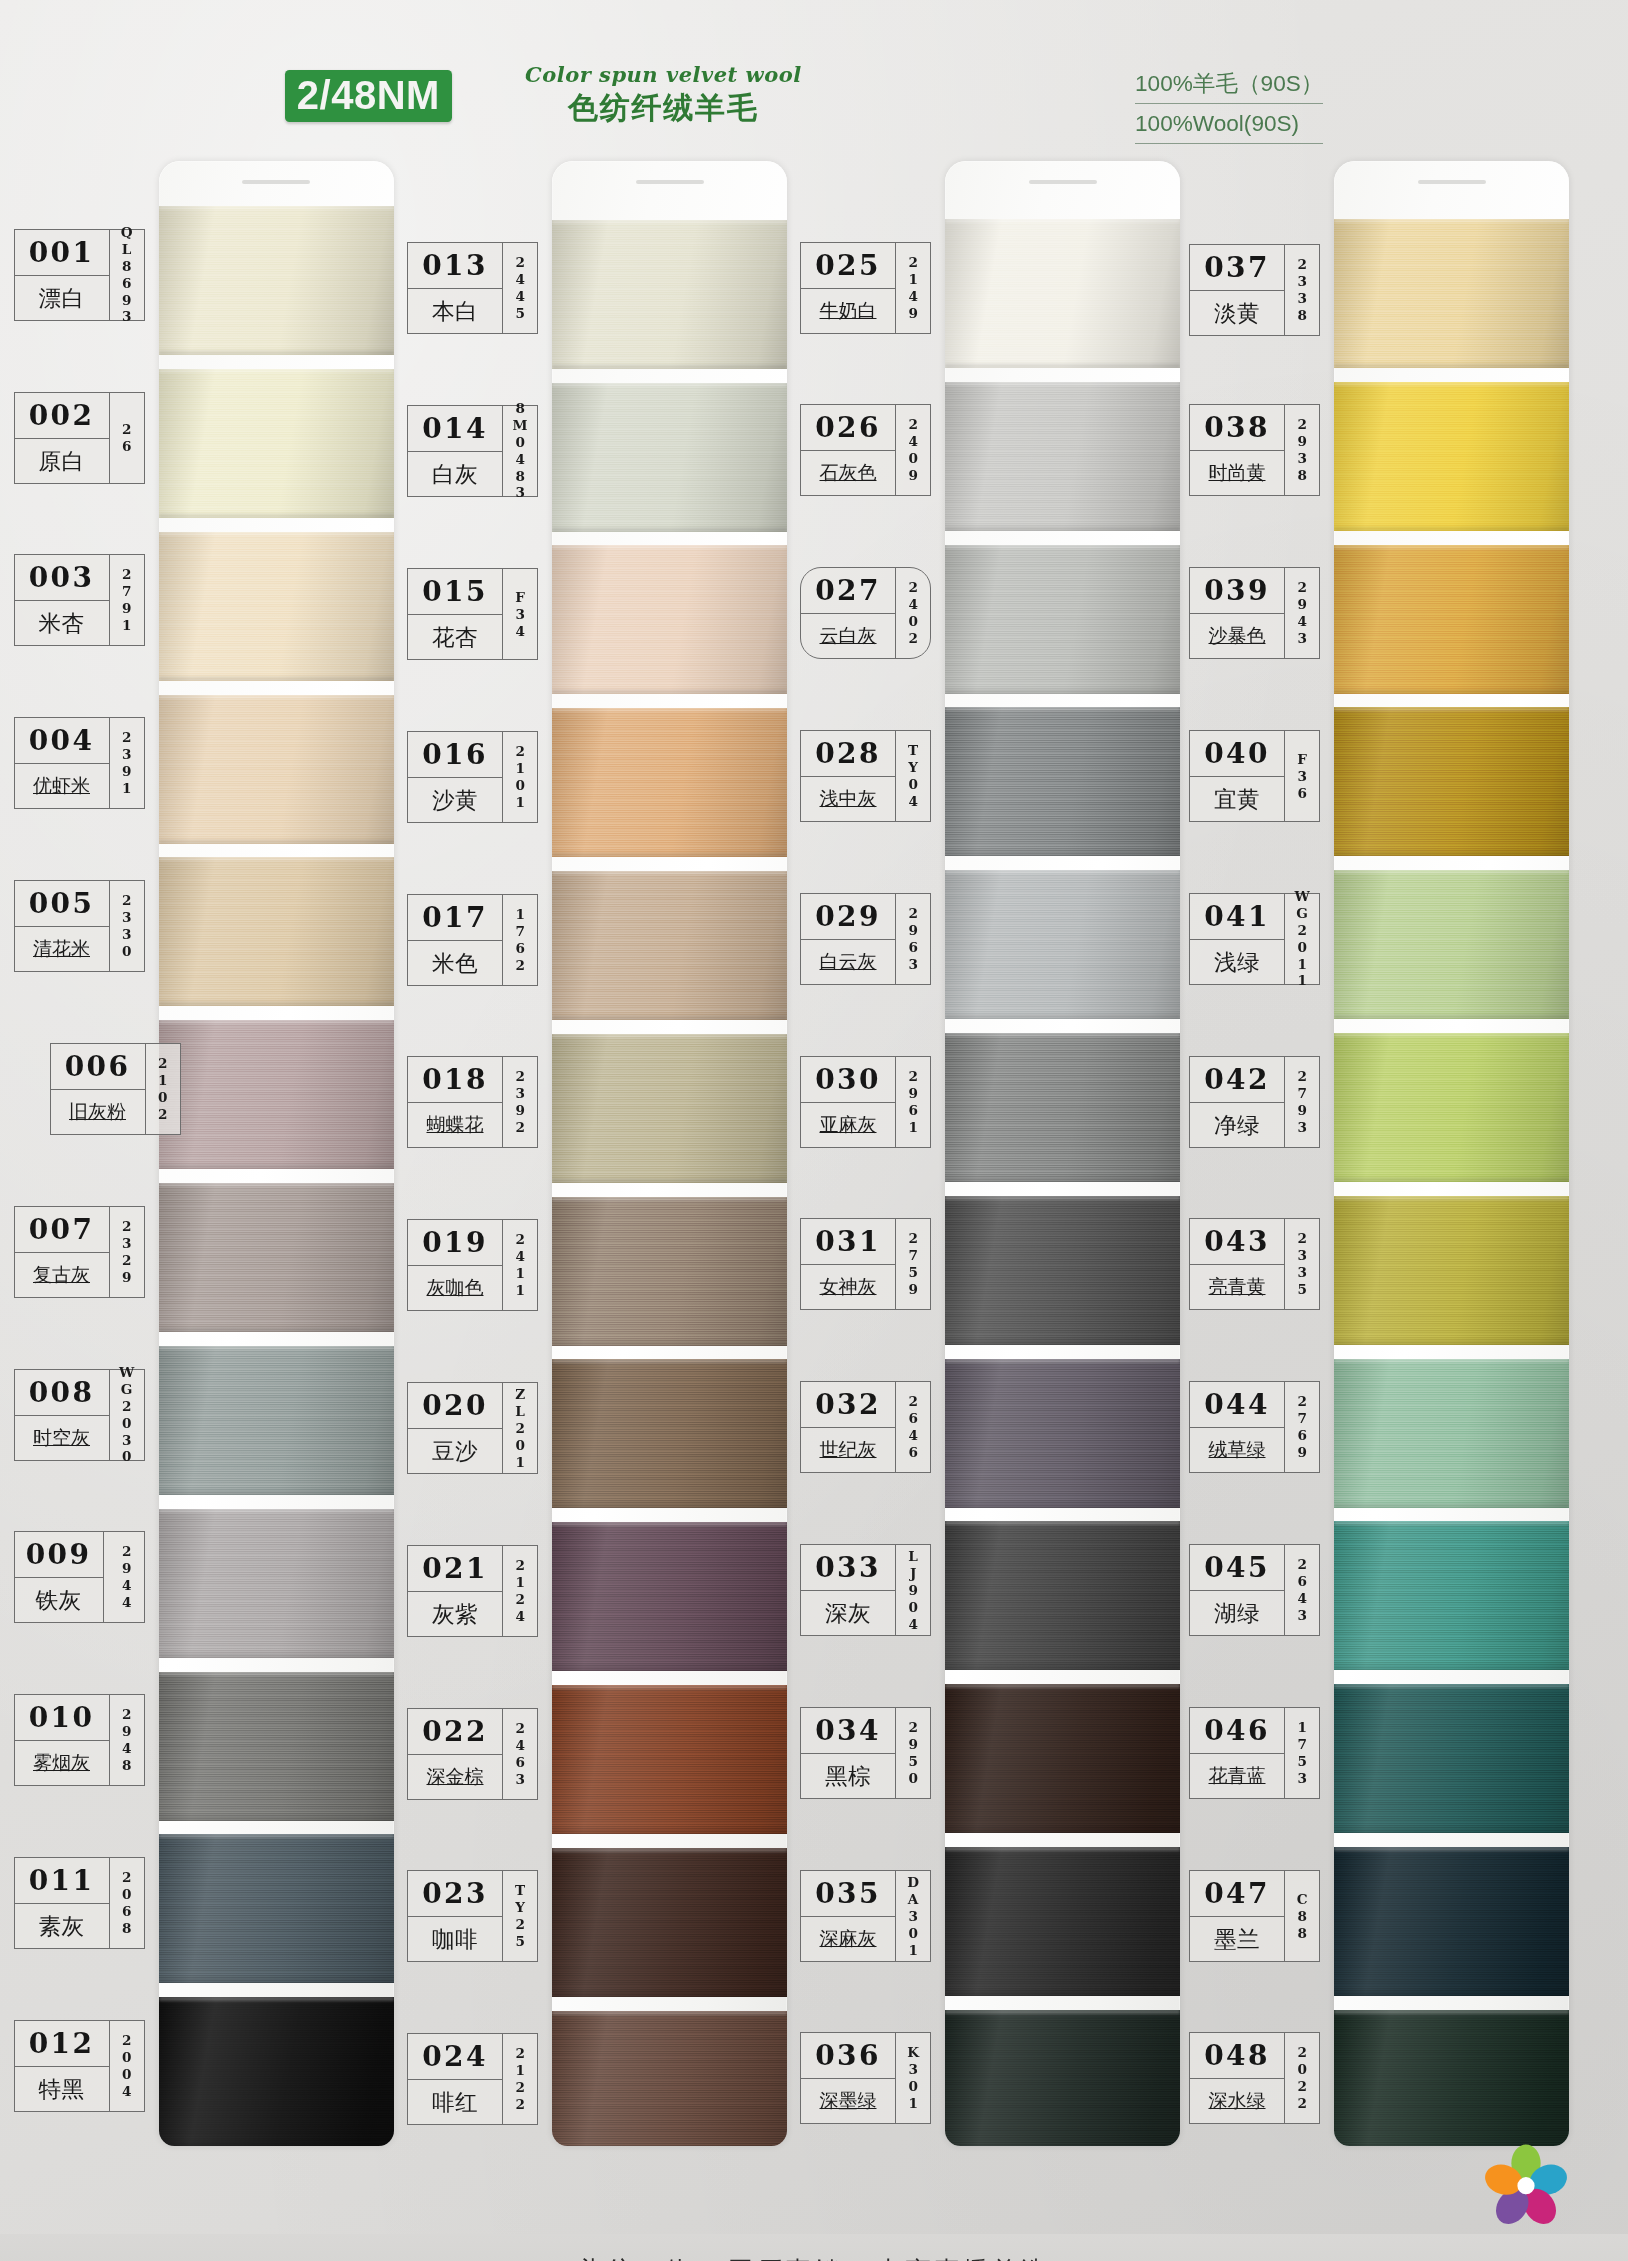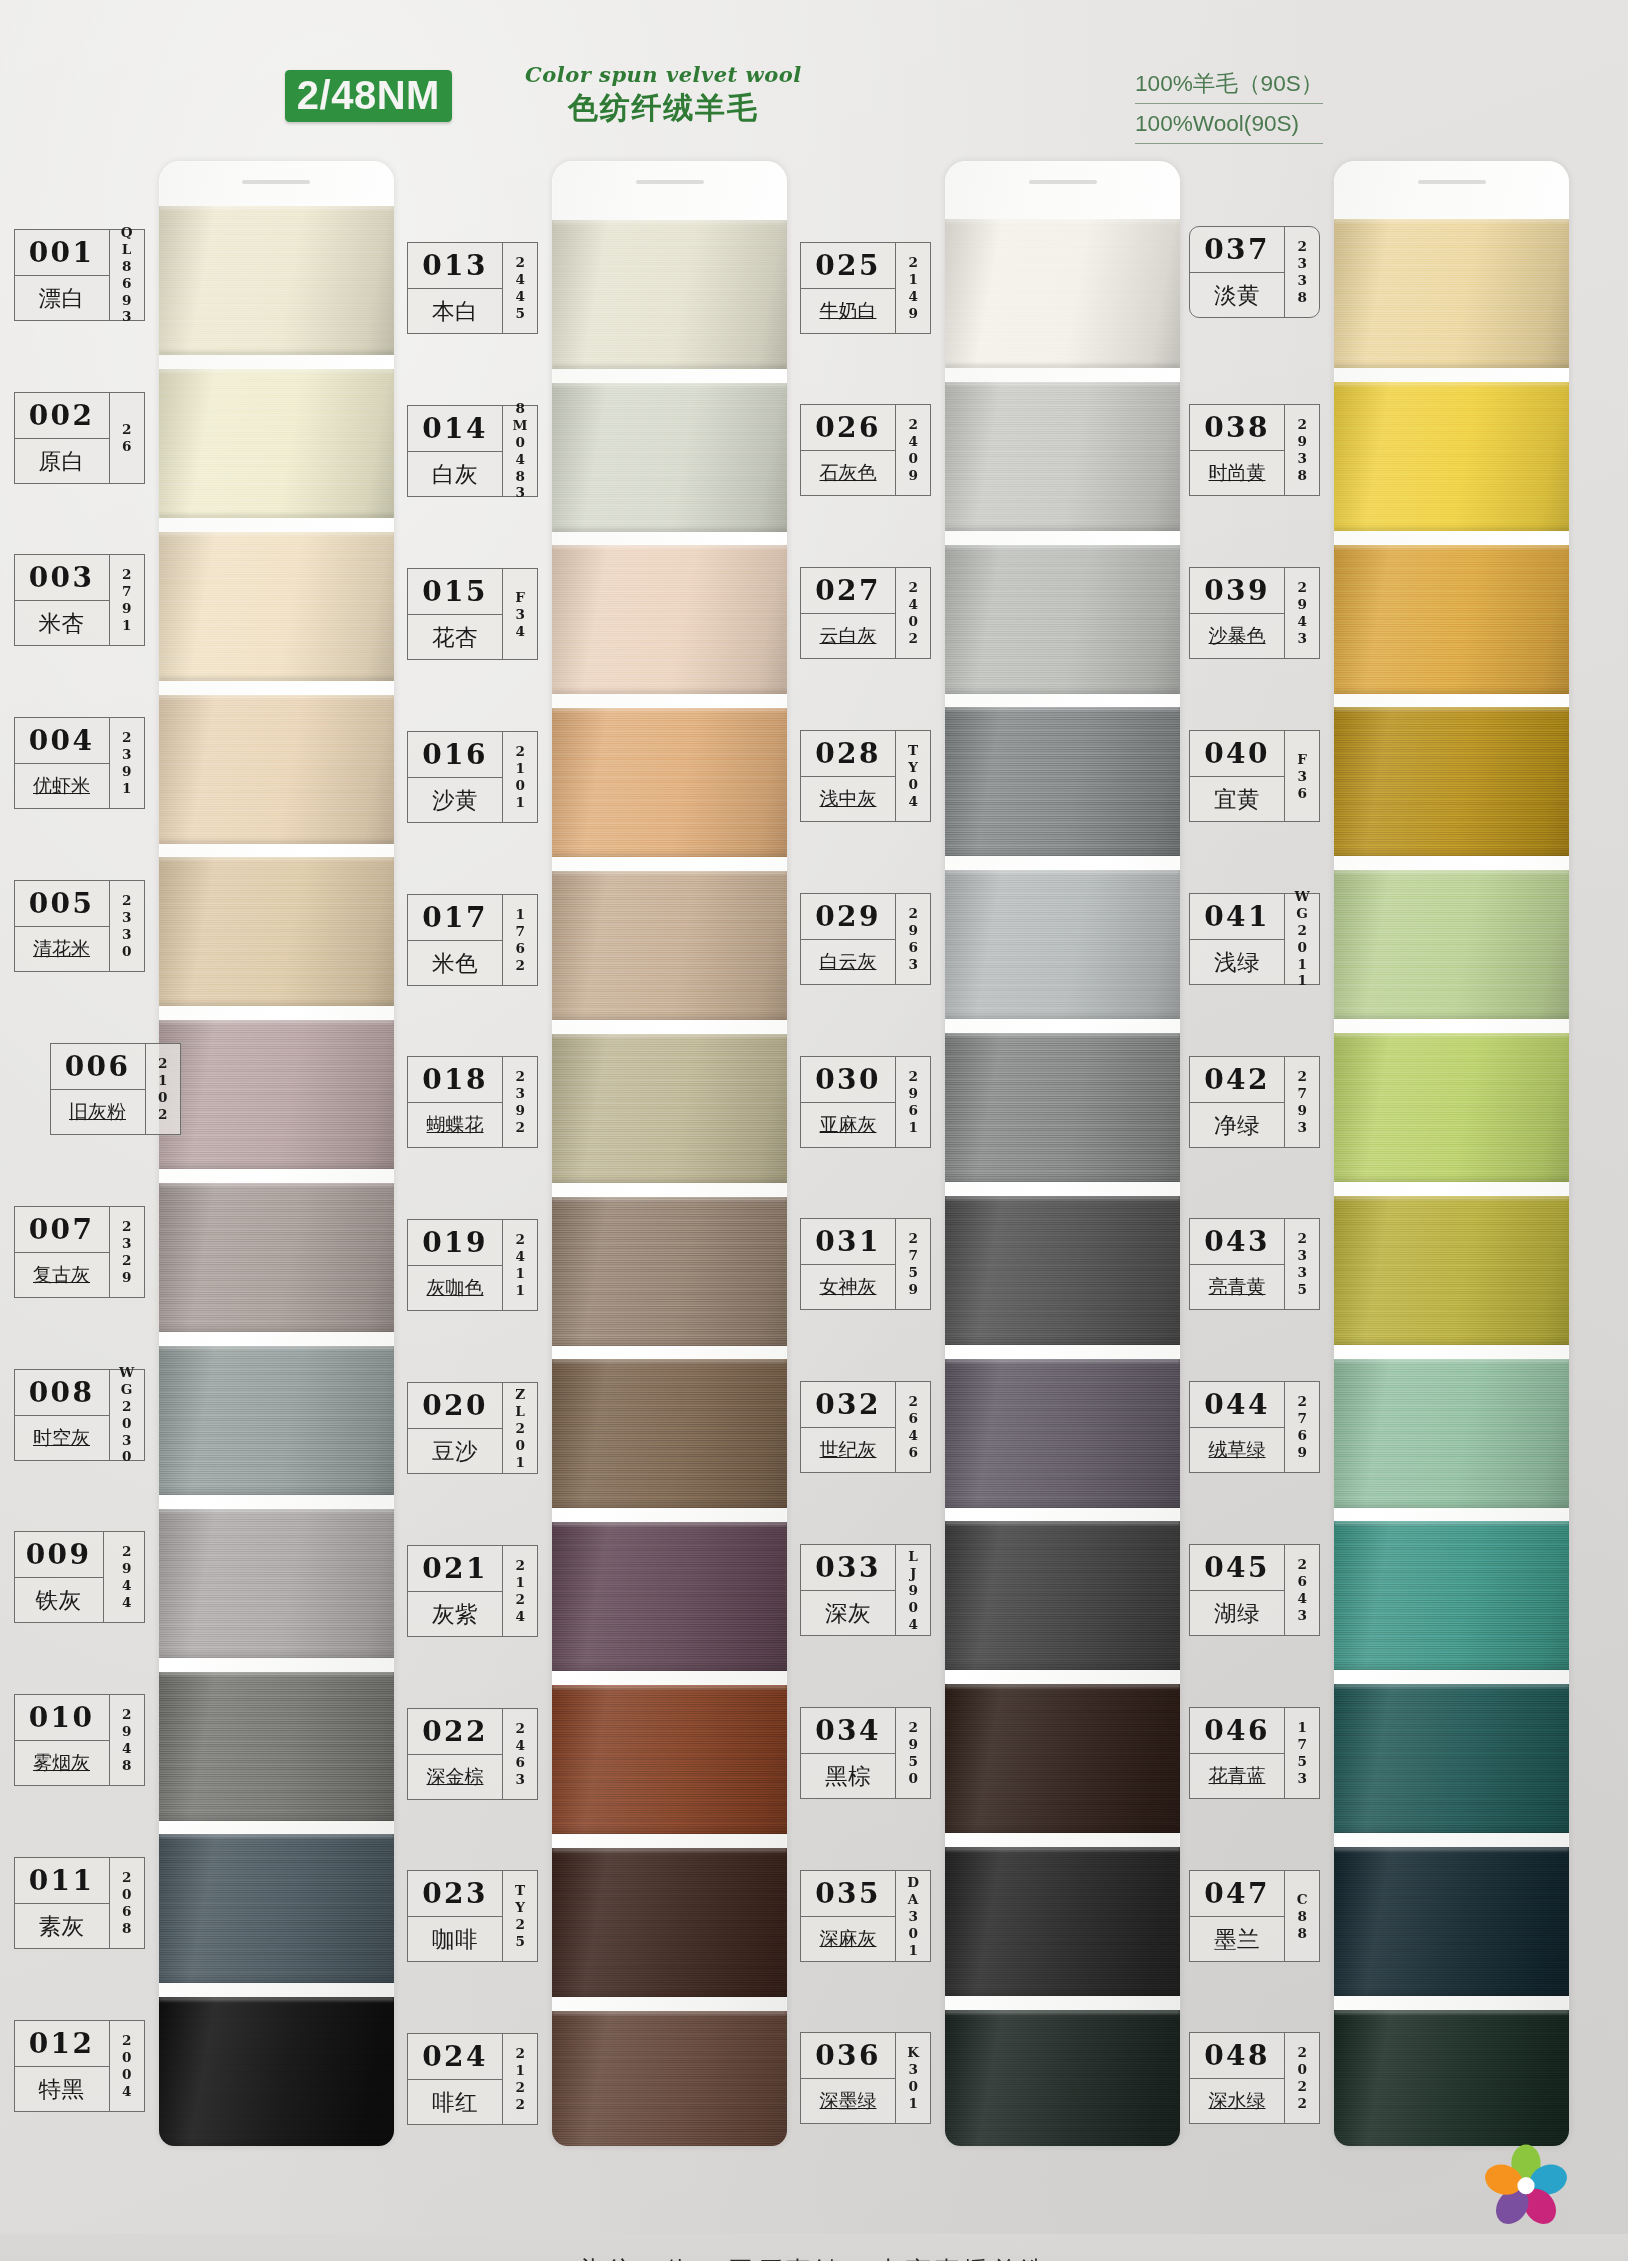--- a/index.html
+++ b/index.html
@@ -678,21 +678,21 @@
         </div>
         <div class="label-code">2149</div>
       </div>
       <div class="label" style="top: 243px;">
         <div class="label-main">
           <div class="label-no">026</div>
           <div class="label-name small">石灰色</div>
         </div>
         <div class="label-code">2409</div>
       </div>
-      <div class="label" style="top: 406px;">
+      <div class="label" style="top: 406px; border-radius: 21px;">
         <div class="label-main">
           <div class="label-no">027</div>
           <div class="label-name small">云白灰</div>
         </div>
         <div class="label-code">2402</div>
       </div>
       <div class="label" style="top: 569px;">
         <div class="label-main">
           <div class="label-no">028</div>
           <div class="label-name small">浅中灰</div>
@@ -824,21 +824,21 @@
           <div class="sheen"></div>
           <div class="edge-top"></div>
           <div class="edge-bottom"></div>
         </div>
         <div class="band" style="top: 1849px; height: 149px; background: rgb(22, 39, 31);">
           <div class="threads"></div>
           <div class="sheen"></div>
           <div class="edge-top"></div>
         </div>
       </div>
-      <div class="label" style="top: 65px; border-radius: 10px;">
+      <div class="label" style="top: 83px;">
         <div class="label-main">
           <div class="label-no">037</div>
           <div class="label-name">淡黄</div>
         </div>
         <div class="label-code">2338</div>
       </div>
       <div class="label" style="top: 243px;">
         <div class="label-main">
           <div class="label-no">038</div>
           <div class="label-name small">时尚黄</div>

